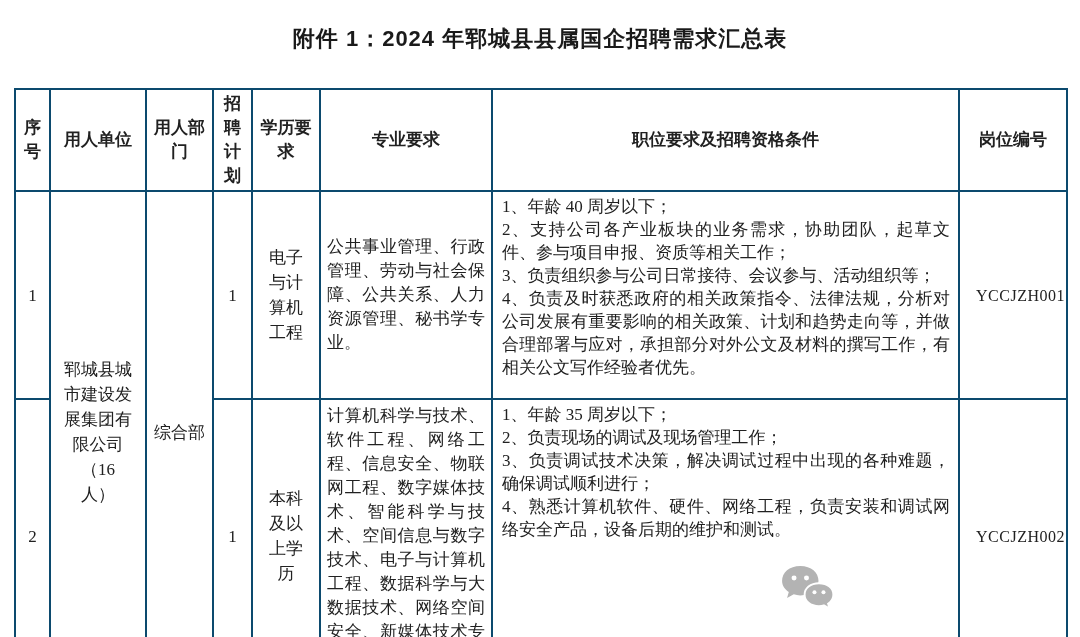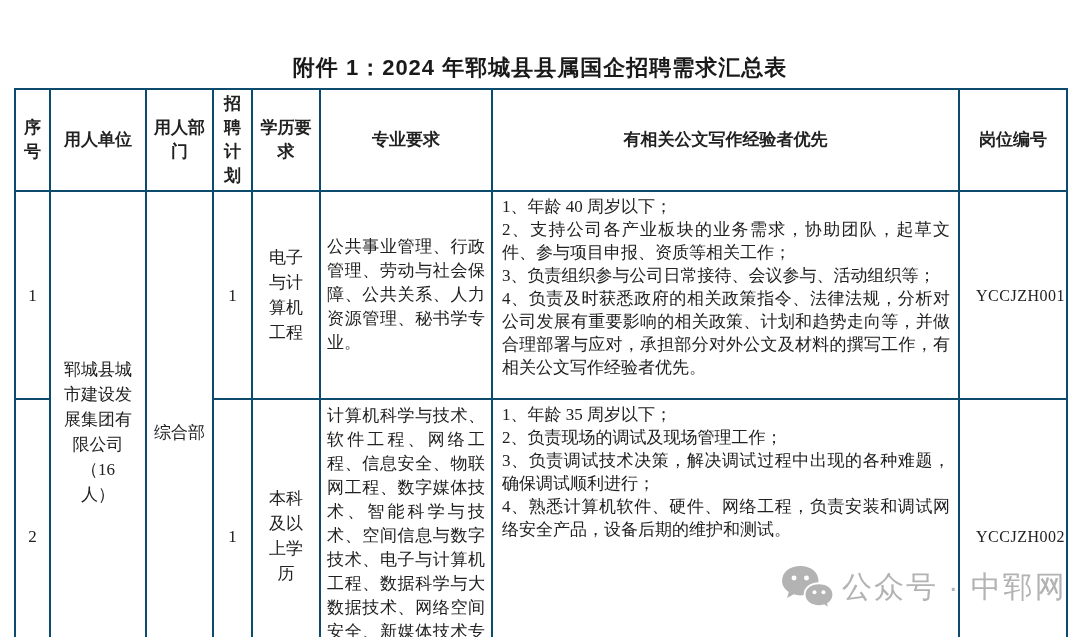--- a/index.html
+++ b/index.html
@@ -12,21 +12,20 @@
     color:#212121;
   }
   .doc-title{
     position:absolute;top:24px;left:0;width:100%;
     text-align:center;
     font-family:"Liberation Sans","DejaVu Sans",sans-serif;
     font-weight:bold;
     font-size:22px;
     letter-spacing:1px;
     color:#1a1a1a;
-    margin-top:29px;
   }
   table.req{
     position:absolute;left:14px;top:88px;
     width:1052px;
     border-collapse:collapse;
     table-layout:fixed;
   }
   table.req th, table.req td{
     border:2px solid #0c4a6e;
     overflow:hidden;
@@ -117,21 +116,21 @@
       <col style="width:108px">
     </colgroup>
     <tbody>
       <tr class="hdr">
         <th class="pad-tight">序号</th>
         <th>用人单位</th>
         <th>用人部门</th>
         <th class="pad-tight">招聘计划</th>
         <th class="pad-edu">学历要求</th>
         <th>专业要求</th>
-        <th>有相关公文写作经验者优先</th>
+        <th>职位要求及招聘资格条件</th>
         <th>岗位编号</th>
       </tr>
       <tr class="r1">
         <td class="center">1</td>
         <td class="employer" rowspan="2">郓城县城市建设发展集团有限公司
 （16 人）</td>
         <td class="center" rowspan="2">综合部</td>
         <td class="center">1</td>
         <td class="edu">电子与计算机工程</td>
         <td class="major">公共事业管理、行政管理、劳动与社会保障、公共关系、人力资源管理、秘书学专业。</td>
@@ -159,16 +158,15 @@
     <svg width="54" height="46" viewBox="0 0 56 48">
       <g>
         <path fill="#b3b3b3" d="M21 2 C9.5 2 2 9 2 17.5 C2 22.5 4.8 26.5 9 29.2 L7.2 35.5 L14.2 31.6 C16.3 32.3 18.6 32.8 21 32.8 C32.5 32.8 40 26 40 17.5 C40 9 32.5 2 21 2 Z"></path>
         <circle fill="#ffffff" cx="14.5" cy="14.5" r="2.6"></circle>
         <circle fill="#ffffff" cx="27.5" cy="14.5" r="2.6"></circle>
         <path fill="#b3b3b3" stroke="#ffffff" stroke-width="2" d="M40.5 20 C31.5 20 25.5 25.4 25.5 32 C25.5 38.6 31.5 44 40.5 44 C42.3 44 44 43.7 45.6 43.2 L51.5 46.5 L50 41.4 C53.3 39.2 55.5 35.9 55.5 32 C55.5 25.4 49.5 20 40.5 20 Z"></path>
         <circle fill="#ffffff" cx="35.8" cy="29.5" r="2.1"></circle>
         <circle fill="#ffffff" cx="45.2" cy="29.5" r="2.1"></circle>
       </g>
     </svg>
-    <span class="wm-text">公众号 · 中郓网</span>
   </div>
 
 </div>
 
 </body></html>

